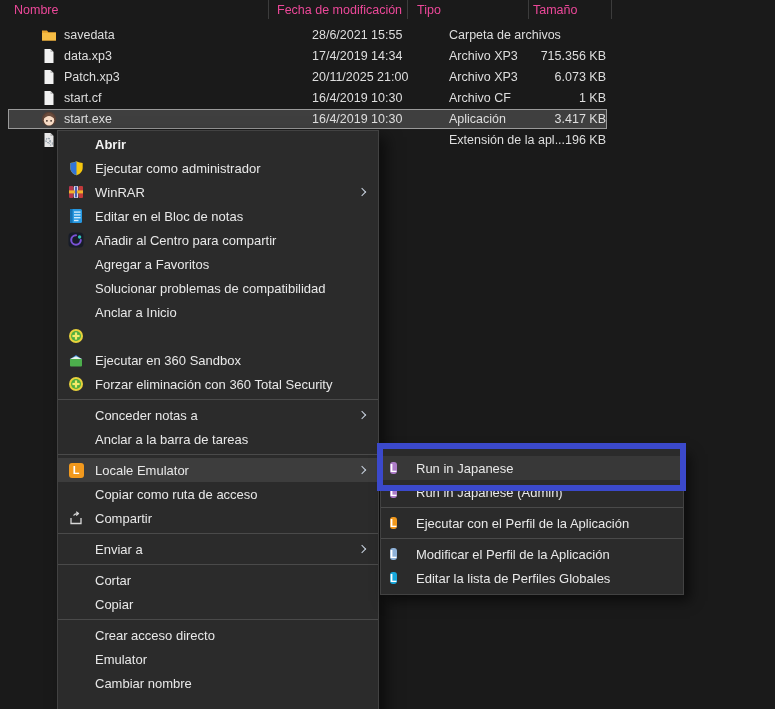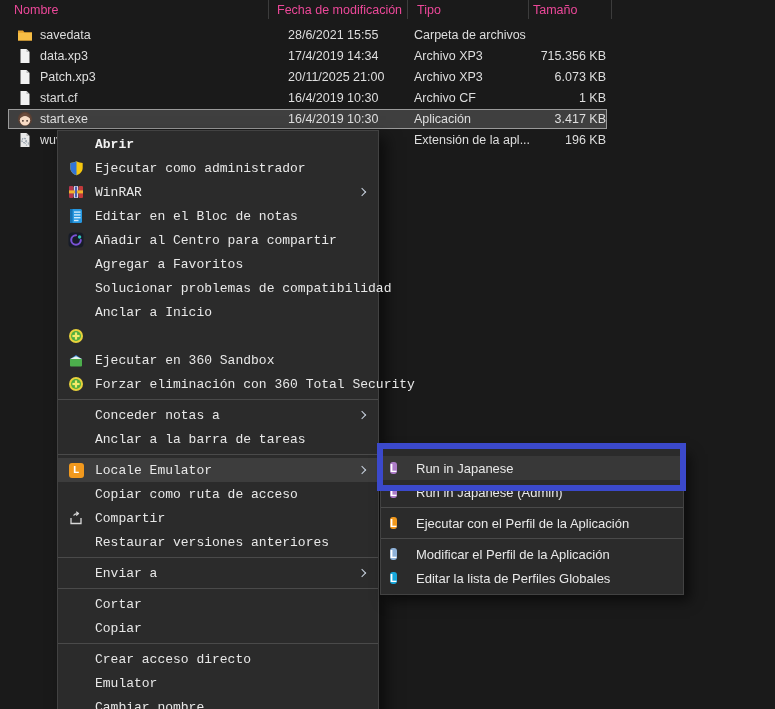--- a/index.html
+++ b/index.html
@@ -9,38 +9,38 @@
     font-family:"Liberation Sans","DejaVu Sans",sans-serif;
     -webkit-font-smoothing:antialiased;
   }
   
   .hdr{position:absolute;top:0;left:0;right:0;height:22px;color:#ec4899;font-size:12.5px;}
   .hdr span{position:absolute;top:3px;white-space:nowrap;}
   .colsep{position:absolute;top:0;width:1px;height:19px;background:#3c3c3c;}
   
   .files{position:absolute;top:25px;left:0;right:0;}
   .frow{position:relative;height:21px;color:#dedede;font-size:12.5px;}
-  .frow span{position:absolute;top:3px;white-space:nowrap;z-index:2;}
+  .frow span{position:absolute;top:3px;white-space:nowrap;z-index:2;margin-left:24px;}
   .frow .fic{left:17px;top:2px;width:16px;height:16px;}
   .frow .fname{left:40px;}
   .frow .fdate{left:288px;text-align:center;}
-  .frow .ftype{left:414px;}
+  .frow .ftype{left:425px;}
   .frow .fsize{right:169px;}
   .frow.selected::before{
     content:"";position:absolute;left:8px;top:0;width:599px;height:20px;
     background:#3f3f3f;border:1px solid #9a9a9a;box-sizing:border-box;z-index:1;
   }
   
   .menu{
     position:absolute;left:57px;top:130px;width:322px;height:594px;
     background:#2b2b2b;border:1px solid #424242;box-sizing:border-box;
     padding-top:1px;z-index:10;box-shadow:7px 7px 14px rgba(0,0,0,.55);
   }
   .mi{position:relative;height:24px;display:flex;align-items:center;
-      padding-left:37px;font-size:13px;color:#e8e8e8;white-space:nowrap;font-family:Liberation Mono, monospace;}
+      padding-left:37px;font-size:13px;color:#e8e8e8;white-space:nowrap;}
   .mi.bold{font-weight:bold;color:#f2f2f2;}
   .mi.hl{background:#3d3d3d;}
   .mi .ico{position:absolute;left:10px;top:4px;width:16px;height:16px;
            display:flex;align-items:center;justify-content:center;}
   .chev{position:absolute;right:13px;top:9px;width:5px;height:5px;
         border-top:1.6px solid #c9d3e0;border-right:1.6px solid #c9d3e0;
         transform:rotate(45deg);}
   .sep{height:1px;background:#4a4a4a;margin:3px 0;}
   
   .submenu{
@@ -293,23 +293,20 @@
     <span class="ico">
       <svg width="16" height="16" viewBox="0 0 16 16" fill="none" stroke="#d8d8d8" stroke-width="1.3">
         <path d="M3 8v5.5h10V8"></path>
         <path d="M5.5 5.5C6.5 4 8 3.5 10 3.6"></path>
         <path d="M8.2 1.8l2.3 1.8-2.3 1.9" stroke-linejoin="round"></path>
       </svg>
     </span>
     <span>Compartir</span>
   </div>
 
-  <div class="mi">
-    <span>Restaurar versiones anteriores</span>
-  </div>
 
   <div class="sep"></div>
 
   <div class="mi">
     <span>Enviar a</span>
     <span class="chev"></span>
   </div>
 
   <div class="sep"></div>
 

